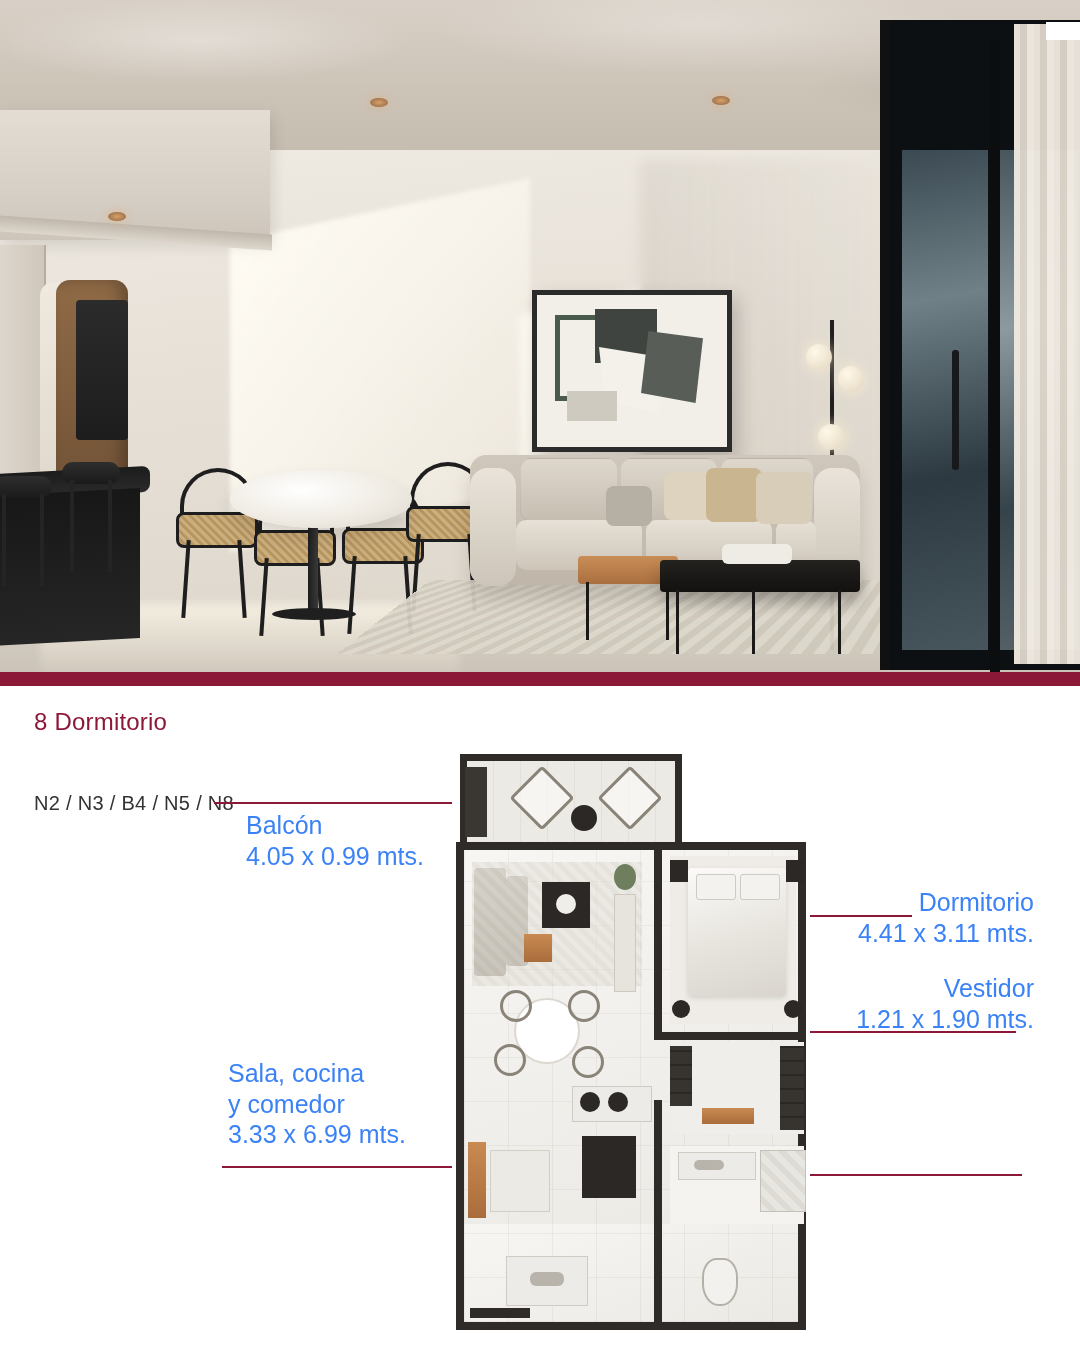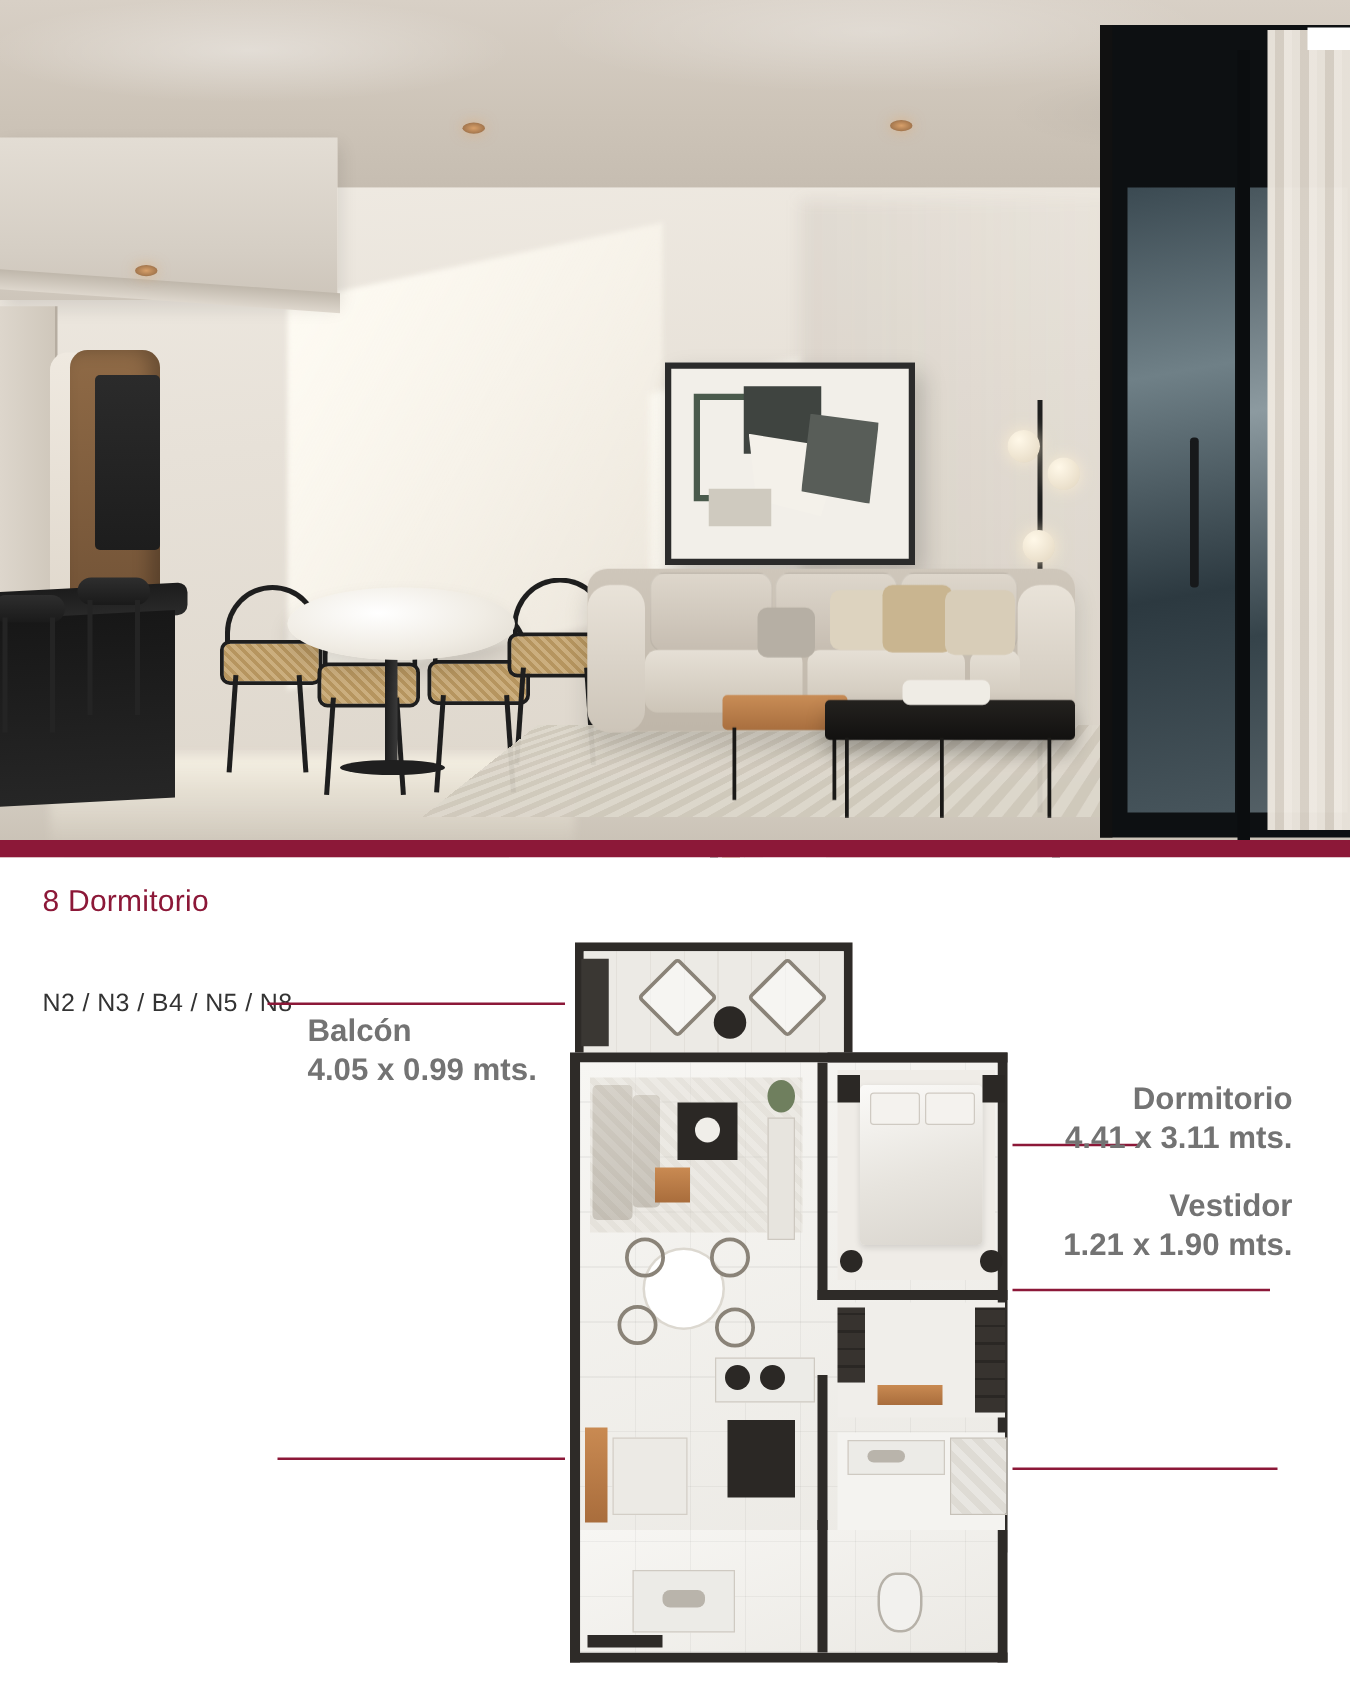--- a/index.html
+++ b/index.html
@@ -260,24 +260,24 @@
   .hdr-area {
     position: absolute; left: 32px; top: 42px;
     font-size: 56px; color: #8c1838; font-weight: 400; letter-spacing: -.5px;
   }
   .hdr-codes {
     position: absolute; left: 34px; top: 106px;
     font-size: 20px; color: #333333; letter-spacing: .3px;
   }
 
   
-  .callout { position: absolute; color: #737373; line-height: 1.22; font-weight: bold; }
+  .callout { position: absolute; color: #3b82f6; line-height: 1.22; }
   .callout .ttl { font-size: 25px; }
   .callout .dim { font-size: 25px; }
-  .callout.right { text-align: right; }
+  .callout.right { text-align: right; margin-top: 23px; }
 
   .lead { position: absolute; height: 2px; background: #8c1838; }
 
   
   .plan {
     position: absolute; left: 452px; top: 68px; width: 358px; height: 576px;
   }
   .plan-bg { position:absolute; inset:0; background:#ffffff; }
 
   
@@ -471,20 +471,25 @@
   <div class="callout right" style="right:46px; top:178px;">
     <div class="ttl">Dormitorio</div>
     <div class="dim">4.41 x 3.11 mts.</div>
   </div>
 
   <div class="callout right" style="right:46px; top:264px;">
     <div class="ttl">Vestidor</div>
     <div class="dim">1.21 x 1.90 mts.</div>
   </div>
 
+  <div class="callout" style="left:228px; top:372px;">
+    <div class="ttl">Sala, cocina</div>
+    <div class="ttl">y comedor</div>
+    <div class="dim">3.33 x 6.99 mts.</div>
+  </div>
 
 
   <div class="plan">
     <div class="plan-bg"></div>
 
     <div class="balcony">
       <div class="balcony-floor"></div>
       <div class="bal-planter"></div>
       <div class="bal-chair" style="left:52px; top:14px;"></div>
       <div class="bal-chair" style="left:140px; top:14px;"></div>

